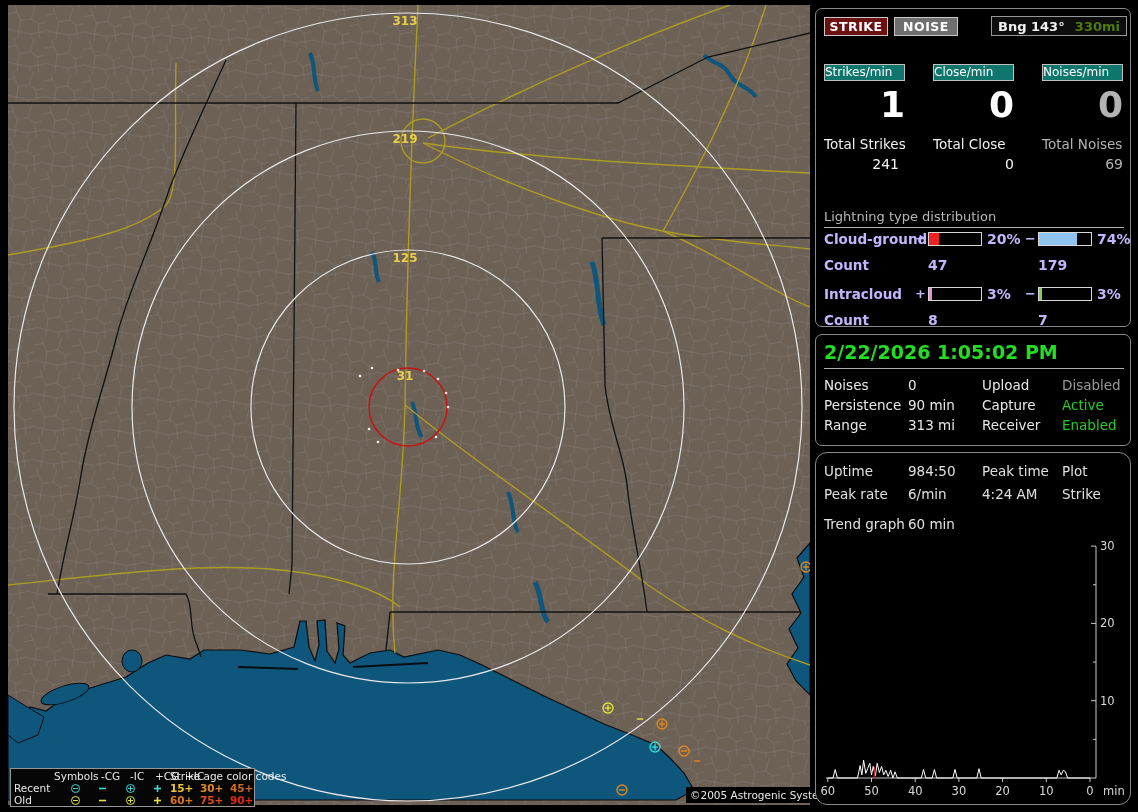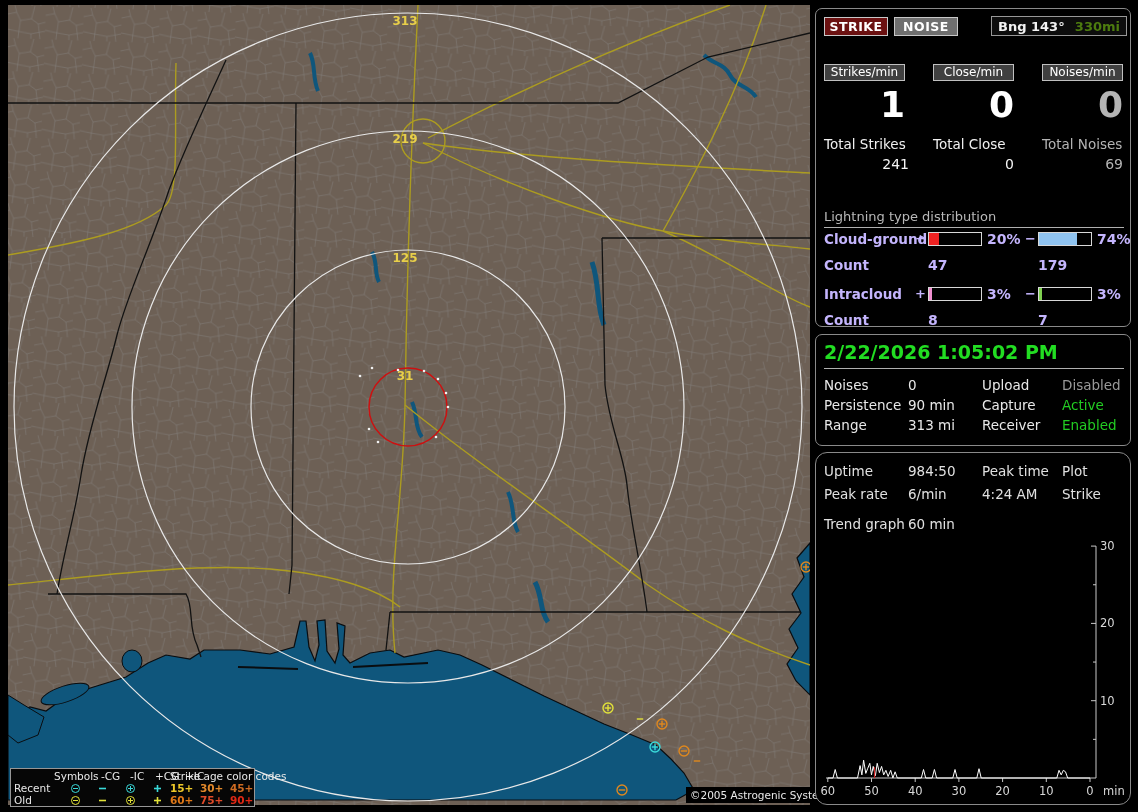--- a/index.html
+++ b/index.html
@@ -13,22 +13,22 @@
   #panel-status{top:334px;height:112px;}
   #panel-trend{top:452px;height:353px;border-radius:12px;}
   .ui-btn{box-sizing:border-box;border:1px solid #c8c8c8;color:#fff;font-weight:bold;
      font-size:12.5px;text-align:center;line-height:17px;height:19px;cursor:default;}
   #strike-btn{left:8px;top:8px;width:64px;background:#6b1111;letter-spacing:.5px;}
   #noise-btn{left:78px;top:8px;width:64px;background:#6f6f6f;letter-spacing:.5px;}
   #bearing-box{left:175px;top:7px;width:136px;height:20px;background:#0d0d0d;border:1px solid #989898;
      box-sizing:border-box;display:flex;justify-content:space-between;align-items:center;padding:4px 6px;
      font-size:13px;font-weight:bold;}
   #bearing-box .bng{color:#f2f2f2;} #bearing-box .dist{color:#4d7c0f;}
-  .cnt-btn{top:55px;width:81px;height:17px;background:#404040;border:1px solid #c0c0c0;color:#fff;
-     font-size:12px;font-weight:normal;text-align:center;line-height:15px;box-sizing:border-box;}
+  .cnt-btn{top:55px;width:81px;height:17px;background:#0f766e;border:1px solid #c0c0c0;color:#fff;
+     font-size:12px;font-weight:normal;line-height:15px;box-sizing:border-box;}
   .cnt-val{top:76px;width:81px;font-size:36px;font-weight:bold;color:#fff;text-align:right;line-height:40px;}
   .tot-lab{top:127px;font-size:13.5px;color:#f0f0f0;white-space:nowrap;}
   .tot-val{top:147px;width:81px;font-size:14px;color:#f4f4f4;text-align:right;}
   .dim{color:#b4b4b4 !important;}
   #dist-title{left:8px;top:200px;width:300px;font-size:13px;color:#b8b8b8;border-bottom:1px solid #b0b0b0;padding-bottom:3px;}
   .drow{left:0;width:316px;height:16px;font-size:13.5px;color:#c4b5fd;}
   .dlab{left:8px;font-weight:bold;white-space:nowrap;}
   .dsign{font-weight:bold;font-size:13px;}
   .dbar{width:52px;height:12px;border:1px solid #d8d8d8;background:#000;top:1px;}
   .dbar .fill{height:100%;}
@@ -260,21 +260,21 @@
   <div class="cnt-btn abs" style="left:226px">Noises/min</div>
 
   <div class="cnt-val abs" style="left:8px">1</div>
   <div class="cnt-val abs" style="left:117px">0</div>
   <div class="cnt-val abs dim" style="left:226px">0</div>
 
   <div class="tot-lab abs" style="left:8px">Total Strikes</div>
   <div class="tot-lab abs" style="left:117px">Total Close</div>
   <div class="tot-lab abs dim" style="left:226px">Total Noises</div>
 
-  <div class="tot-val abs" style="left:12px">241</div>
+  <div class="tot-val abs" style="left:2px">241</div>
   <div class="tot-val abs" style="left:117px">0</div>
   <div class="tot-val abs dim" style="left:226px">69</div>
 
   <div id="dist-title" class="abs">Lightning type distribution</div>
 
   <div class="drow abs" style="top:222px">
     <span class="dlab abs">Cloud-ground</span>
     <span class="dsign abs" style="left:99px">+</span>
     <span class="dbar abs" style="left:112px">
         <span class="fill" style="display: block; width: 20%; background: rgb(238, 34, 34);"></span>

